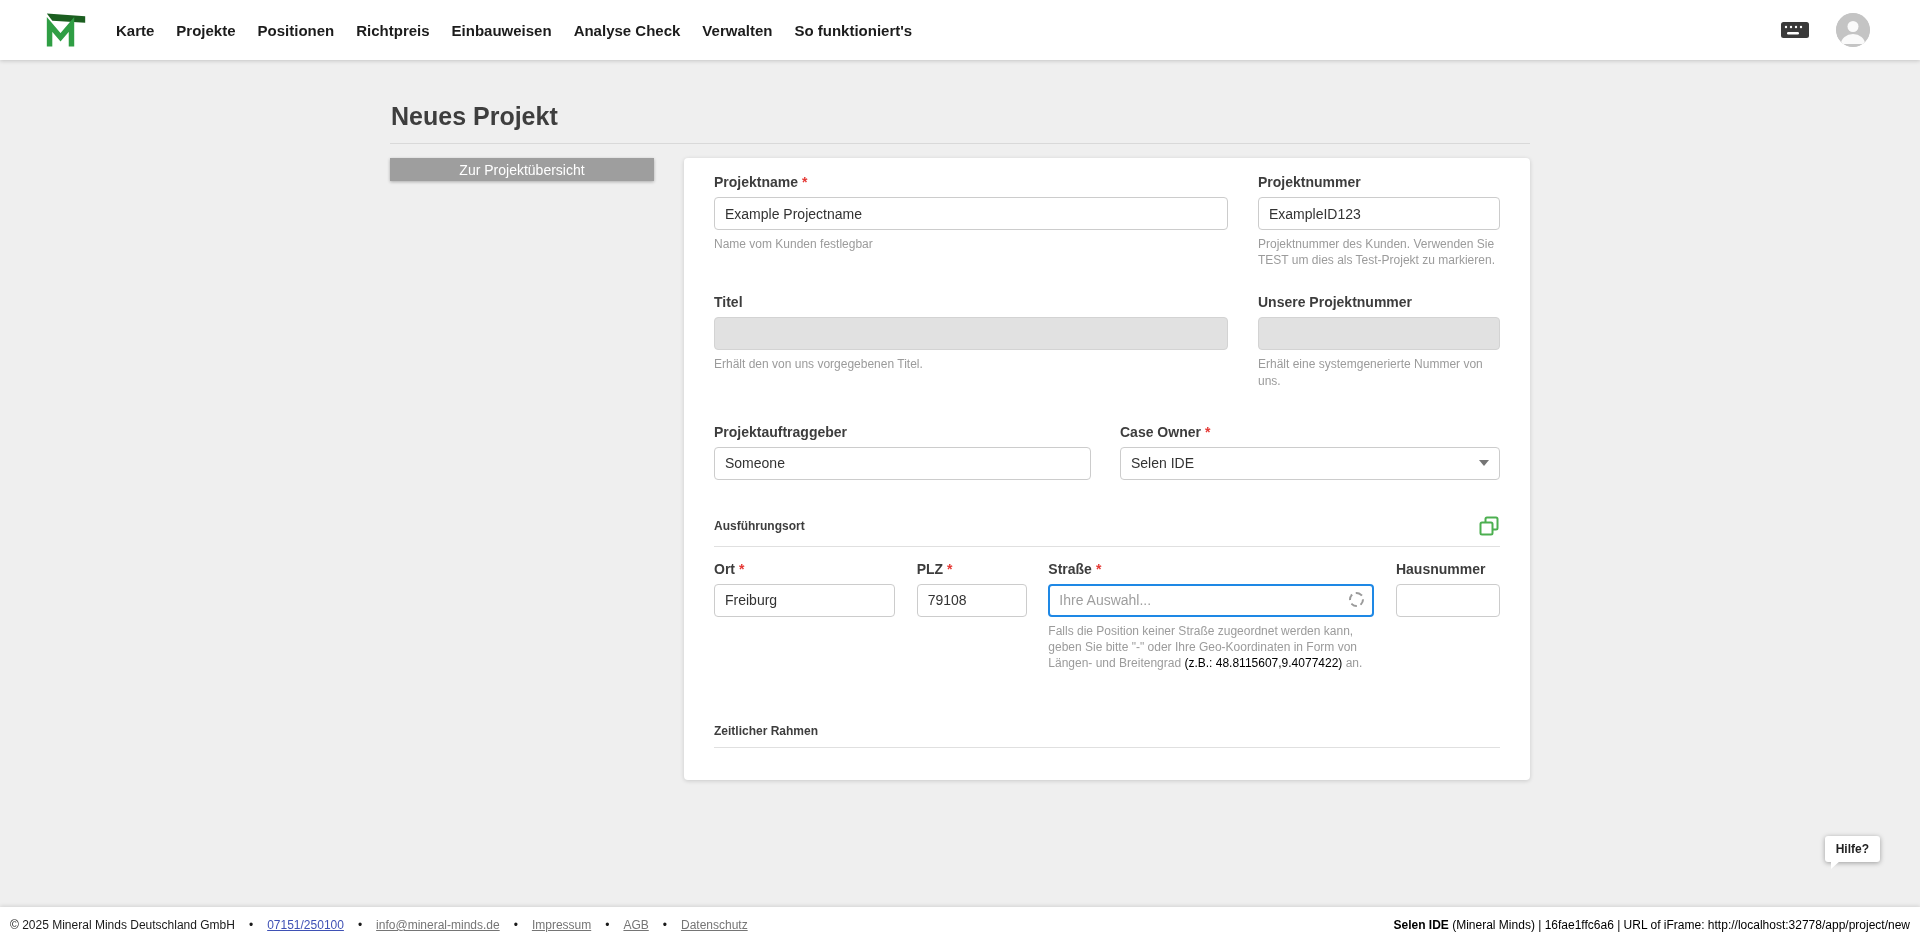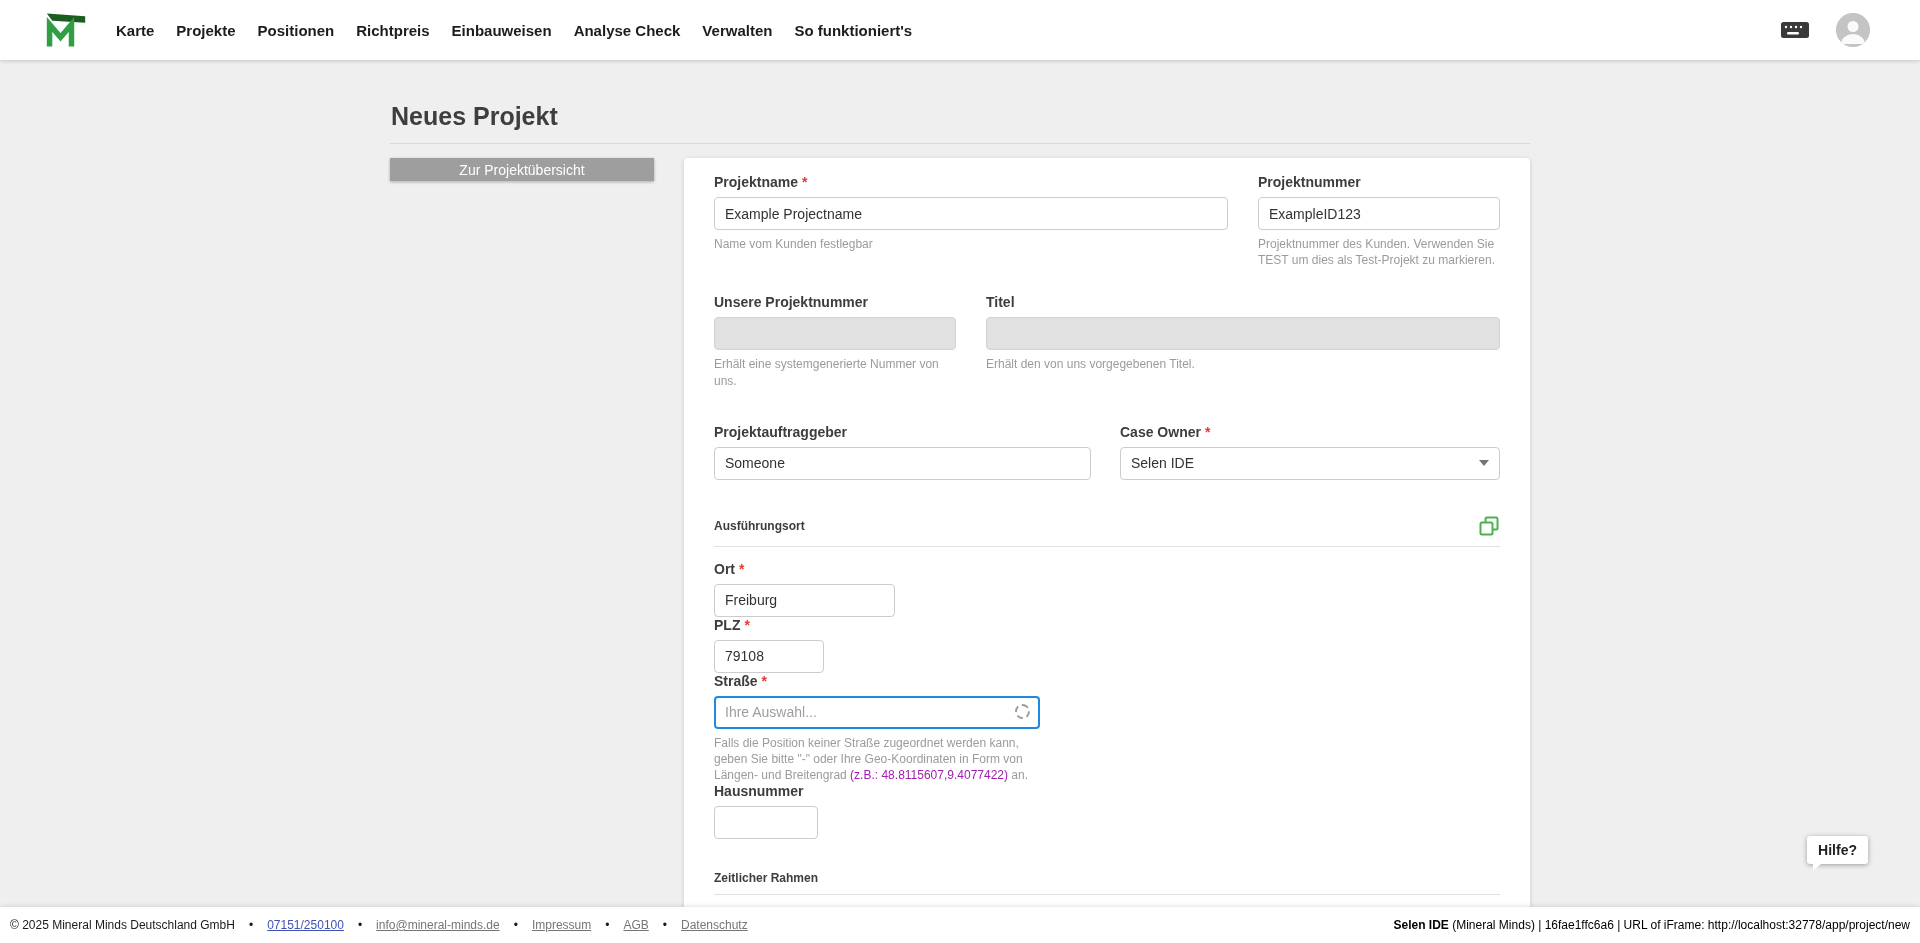--- a/index.html
+++ b/index.html
@@ -47,62 +47,62 @@
     box-shadow:0 1px 3px rgba(0,0,0,.28); cursor:pointer;
   }
 
   .card {
     flex:1; background:#fff; border-radius:4px;
     box-shadow:0 1px 4px rgba(0,0,0,.16);
     padding:16px 30px 18px;
   }
 
   .form-row { display:flex; justify-content:space-between; align-items:flex-start; }
-  .mb-26 { margin-bottom:26px; } .mb-35 { margin-bottom:35px; } .mb-34 { margin-bottom:32px;flex-direction:column; }
+  .mb-26 { margin-bottom:26px; } .mb-35 { margin-bottom:35px; } .mb-34 { margin-bottom:53px; }
   .w-514{width:514px;} .w-242{width:242px;} .w-377{width:377px;} .w-380{width:380px;}
   .w-181{width:181px;} .w-110{width:110px;} .w-326{width:326px;} .w-104{width:104px;}
 
   .lbl { display:block; font-size:14px; font-weight:700; color:#3d3d3d; margin-bottom:7px; }
   .req { color:#e53935; margin-left:4px; font-weight:700; }
   .inp {
     width:100%; height:33px; border:1px solid #cccccc; border-radius:4px;
     padding:0 10px; font-size:14px; color:#333; font-family:inherit; background:#fff;
     outline:none;
   }
   .inp::placeholder { color:#9e9e9e; }
   .inp.disabled { background:#e1e1e1; border-color:#d3d3d3; }
   .inp.focused { border:2px solid #1e88e5; padding:0 9px; }
   .inp-wrap { position:relative; }
   .spinner {
     position:absolute; right:10px; top:50%; margin-top:-8px;
     width:15px; height:15px; border:2px dashed #9a9a9a; border-radius:50%;
   }
   .helper { font-size:12px; color:#9b9b9b; margin-top:6px; line-height:1.35; }
-  .helper .lighter { color:#a21caf; }
+  .helper .lighter { color:#000000; }
 
   .select {
     width:100%; height:33px; border:1px solid #cccccc; border-radius:4px;
     display:flex; align-items:center; justify-content:space-between;
     padding:0 10px; font-size:14px; color:#333; cursor:pointer; background:#fff;
   }
   .caret {
     width:0; height:0; border-left:5px solid transparent; border-right:5px solid transparent;
     border-top:6px solid #757575;
   }
 
   .section-head { display:flex; justify-content:space-between; align-items:center; }
   .section-title { font-size:12px; font-weight:700; color:#3d3d3d; }
   hr.section-rule { border:none; border-top:1px solid #e0e0e0; margin:9px 0 14px; }
   .copy-btn { cursor:pointer; display:flex; align-items:center; }
 
   
   .help-btn {
-    position:absolute; right:52px; top:836px;
+    position:absolute; right:40px; top:836px;
     background:#fff; padding:6px 11px; border-radius:3px;
-    font-size:14px; font-weight:700; color:#222;
+    font-size:12px; font-weight:700; color:#222;
     box-shadow:0 1px 5px rgba(0,0,0,.35); cursor:pointer; z-index:4;margin-left:31px;
   }
   .help-btn::after {
     content:""; position:absolute; left:6px; bottom:-7px;
     width:0; height:0; border-top:8px solid #fff; border-right:9px solid transparent;
   }
 
   
   footer {
     position:absolute; left:0; right:0; bottom:0; height:36px; background:#fff;
@@ -176,29 +176,29 @@
             <div class="helper">Name vom Kunden festlegbar</div>
           </div>
           <div class="field w-242">
             <label class="lbl">Projektnummer</label>
             <input class="inp" type="text" value="ExampleID123" style="">
             <div class="helper">Projektnummer des Kunden. Verwenden Sie TEST um dies als Test-Projekt zu markieren.</div>
           </div>
         </div>
 
         <div class="form-row mb-35">
+          <div class="field w-514">
+            <label class="lbl">Titel</label>
+            <input class="inp disabled" type="text" disabled="" style="">
+            <div class="helper">Erhält den von uns vorgegebenen Titel.</div>
+          </div>
           <div class="field w-242">
             <label class="lbl">Unsere Projektnummer</label>
             <input class="inp disabled" type="text" disabled="" style="">
             <div class="helper">Erhält eine systemgenerierte Nummer von uns.</div>
-          </div>
-          <div class="field w-514">
-            <label class="lbl">Titel</label>
-            <input class="inp disabled" type="text" disabled="" style="">
-            <div class="helper">Erhält den von uns vorgegebenen Titel.</div>
           </div>
         </div>
 
         <div class="form-row mb-35">
           <div class="field w-377">
             <label class="lbl">Projektauftraggeber</label>
             <input class="inp" type="text" value="Someone" style="">
           </div>
           <div class="field w-380">
             <label class="lbl"><span>Case Owner</span><span class="req">*</span></label>

